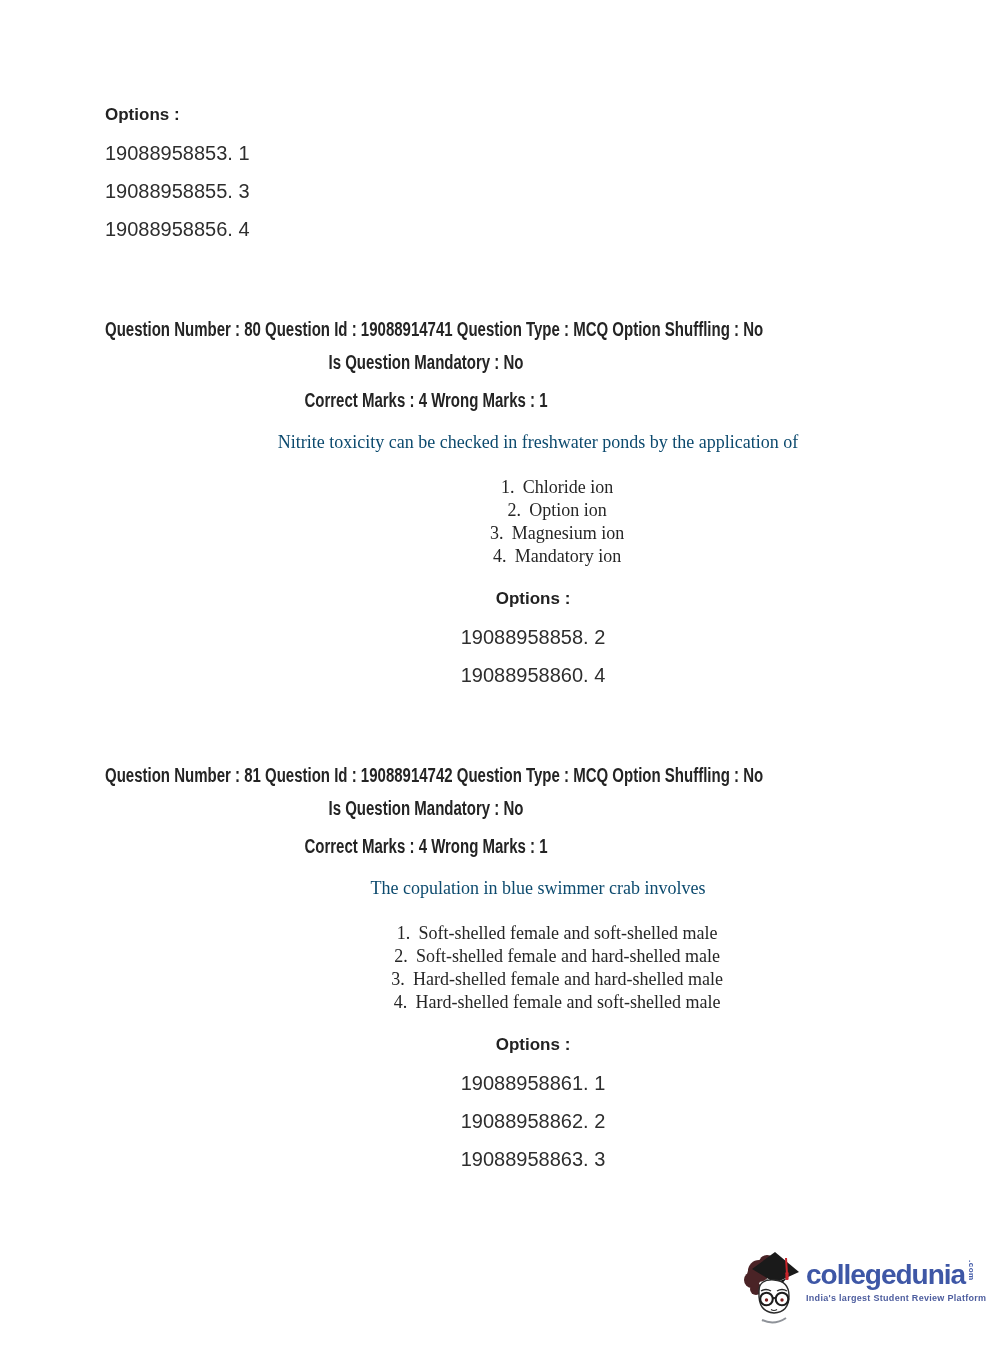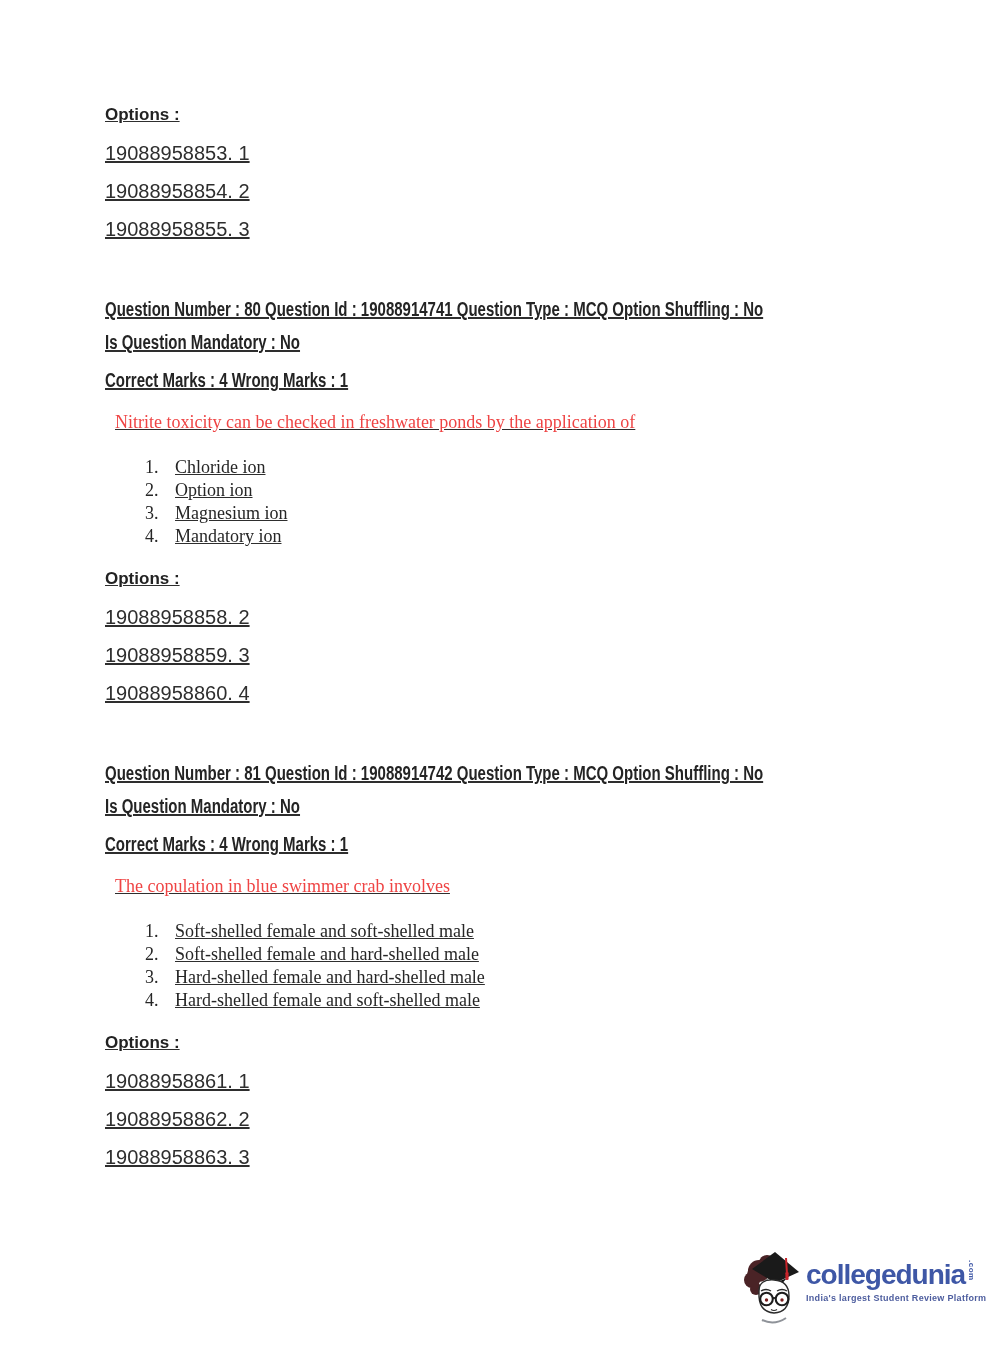--- a/index.html
+++ b/index.html
@@ -8,46 +8,45 @@
     font-family: "Liberation Sans", sans-serif;
     color: #2e2e2e;
     position: relative;
     overflow: hidden;
   }
   .page {
     box-sizing: border-box;
     width: 1001px; height: 1356px;
     padding: 103px 40px 0 105px;
     position: relative;
-    text-decoration: underline;
   }
   
   .opt-head {
     font-size: 17px; font-weight: 700; line-height: 24px;
     color: #222222; margin: 0;
   }
   .opt-line {
     font-size: 20px; font-weight: 400; line-height: 24px;
     color: #2e2e2e; margin: 14px 0 0 0;
   }
   
-  .question { margin: 56px 0 0 0; }
+  .question { margin: 76px 0 0 0; text-align: center; }
   .meta {
     font-size: 20px; font-weight: 700; line-height: 24px;
     color: #242424; margin: 0;
     white-space: nowrap;
     transform: scaleX(0.75);
     transform-origin: 0 50%;
   }
   .meta + .meta { margin-top: 9px; }
   .meta.meta-marks { margin-top: 14px; }
   
   .qtext {
     font-family: "Liberation Serif", serif;
-    font-size: 18px; line-height: 26px; color: #ef4444;
+    font-size: 18px; line-height: 26px; color: #0c4a6e;
     margin: 17px 0 0 10px;
   }
   .choices {
     list-style: none;
     margin: 21px 0 0 40px; padding: 0;
     font-family: "Liberation Serif", serif;
     font-size: 18px; line-height: 23px; color: #262626;
   }
   .choices li { margin: 0; }
   .choice-num { display: inline-block; width: 30px; }
@@ -80,38 +79,37 @@
   }
 </style>
 </head>
 <body>
 
 <div class="page">
 
   <section>
     <p class="opt-head">Options :</p>
     <p class="opt-line">19088958853. 1</p>
-    <p class="opt-line">19088958854. 2</p>
     <p class="opt-line">19088958855. 3</p>
+    <p class="opt-line">19088958856. 4</p>
   </section>
 
   <section class="question">
     <p class="meta">Question Number : 80 Question Id : 19088914741 Question Type : MCQ Option Shuffling : No</p>
     <p class="meta">Is Question Mandatory : No</p>
     <p class="meta meta-marks">Correct Marks : 4 Wrong Marks : 1</p>
     <p class="qtext">Nitrite toxicity can be checked in freshwater ponds by the application of</p>
     <ol class="choices">
       <li><span class="choice-num">1.</span><span>Chloride ion</span></li>
       <li><span class="choice-num">2.</span><span>Option ion</span></li>
       <li><span class="choice-num">3.</span><span>Magnesium ion</span></li>
       <li><span class="choice-num">4.</span><span>Mandatory ion</span></li>
     </ol>
     <p class="opt-head q-opt-head">Options :</p>
     <p class="opt-line">19088958858. 2</p>
-    <p class="opt-line">19088958859. 3</p>
     <p class="opt-line">19088958860. 4</p>
   </section>
 
   <section class="question">
     <p class="meta">Question Number : 81 Question Id : 19088914742 Question Type : MCQ Option Shuffling : No</p>
     <p class="meta">Is Question Mandatory : No</p>
     <p class="meta meta-marks">Correct Marks : 4 Wrong Marks : 1</p>
     <p class="qtext">The copulation in blue swimmer crab involves</p>
     <ol class="choices">
       <li><span class="choice-num">1.</span><span>Soft-shelled female and soft-shelled male</span></li>

